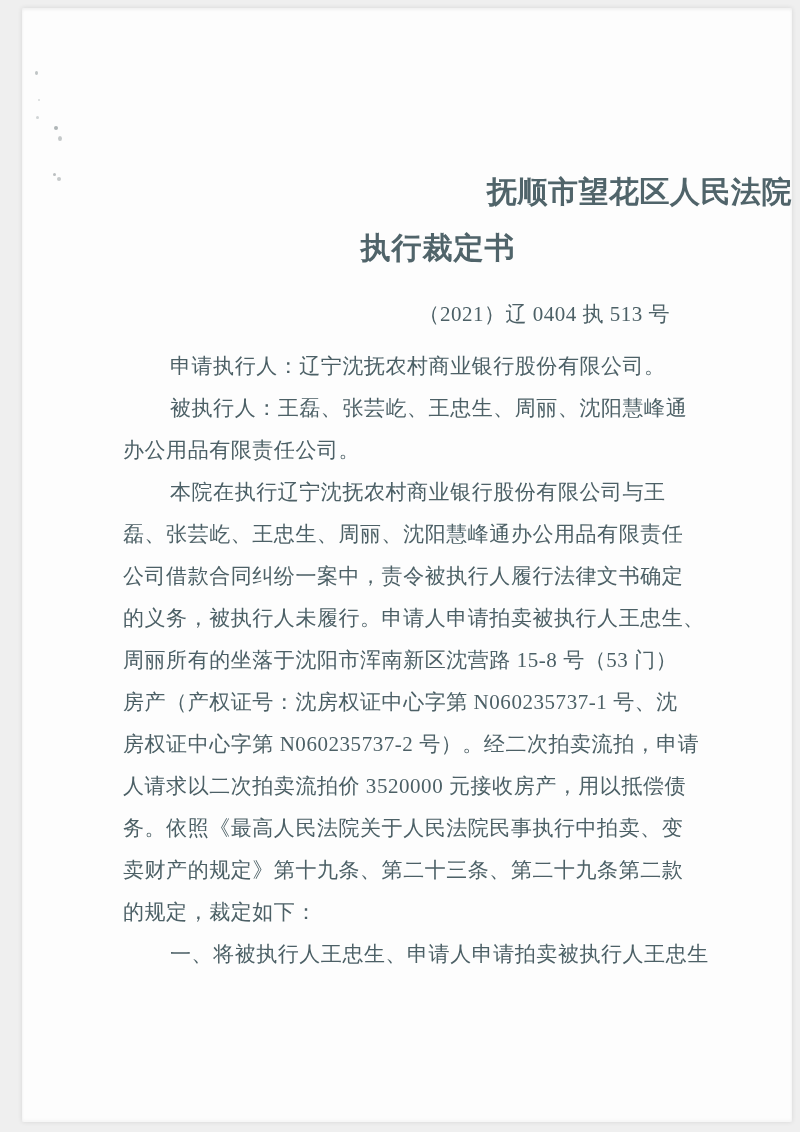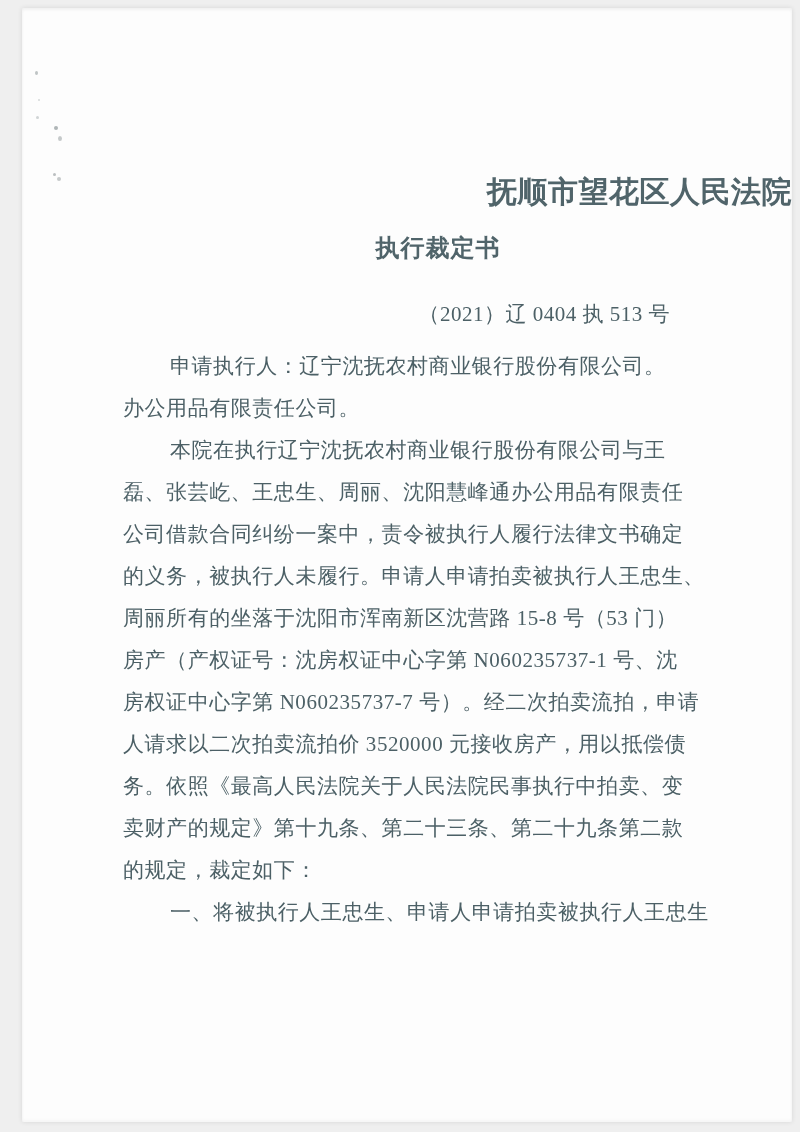--- a/index.html
+++ b/index.html
@@ -35,21 +35,21 @@
     font-weight: 700;
     letter-spacing: 0.5px;
     color: var(--title_ink);
     white-space: nowrap;
   }
   .doc-type {
     position: absolute;
     top: 221px; left: 0; width: 100%;
     padding-left: 62px;
     text-align: center;
-    font-size: 24px; line-height: 38px;
+    font-size: 30px; line-height: 38px;
     font-weight: 700;
     letter-spacing: 1px;
     color: var(--title_ink);
     white-space: nowrap;
   }
   .case-number {
     position: absolute;
     top: 290px; left: 12px; width: 100%;
     padding-right: 134px;
     text-align: right;
@@ -93,28 +93,29 @@
     <span class="speckle" style="left:35px; top:169px; width:4px; height:4px; opacity:.5;"></span>
 
     <div class="court-title">抚顺市望花区人民法院</div>
 
     <div class="doc-type">执行裁定书</div>
 
     <div class="case-number">（2021）辽 0404 执 513 号</div>
 
     <div class="body-text">
       <div class="body-line indent">申请执行人：辽宁沈抚农村商业银行股份有限公司。</div>
+      <div class="body-line indent">被执行人：王磊、张芸屹、王忠生、周丽、沈阳慧峰通</div>
       <div class="body-line">办公用品有限责任公司。</div>
       <div class="body-line indent">本院在执行辽宁沈抚农村商业银行股份有限公司与王</div>
       <div class="body-line">磊、张芸屹、王忠生、周丽、沈阳慧峰通办公用品有限责任</div>
       <div class="body-line">公司借款合同纠纷一案中，责令被执行人履行法律文书确定</div>
       <div class="body-line">的义务，被执行人未履行。申请人申请拍卖被执行人王忠生、</div>
       <div class="body-line">周丽所有的坐落于沈阳市浑南新区沈营路 15-8 号（53 门）</div>
       <div class="body-line">房产（产权证号：沈房权证中心字第 N060235737-1 号、沈</div>
-      <div class="body-line">房权证中心字第 N060235737-7 号）。经二次拍卖流拍，申请</div>
+      <div class="body-line">房权证中心字第 N060235737-2 号）。经二次拍卖流拍，申请</div>
       <div class="body-line">人请求以二次拍卖流拍价 3520000 元接收房产，用以抵偿债</div>
       <div class="body-line">务。依照《最高人民法院关于人民法院民事执行中拍卖、变</div>
       <div class="body-line">卖财产的规定》第十九条、第二十三条、第二十九条第二款</div>
       <div class="body-line">的规定，裁定如下：</div>
       <div class="body-line indent">一、将被执行人王忠生、申请人申请拍卖被执行人王忠生</div>
     </div>
 
   </div>
 </div>
 

